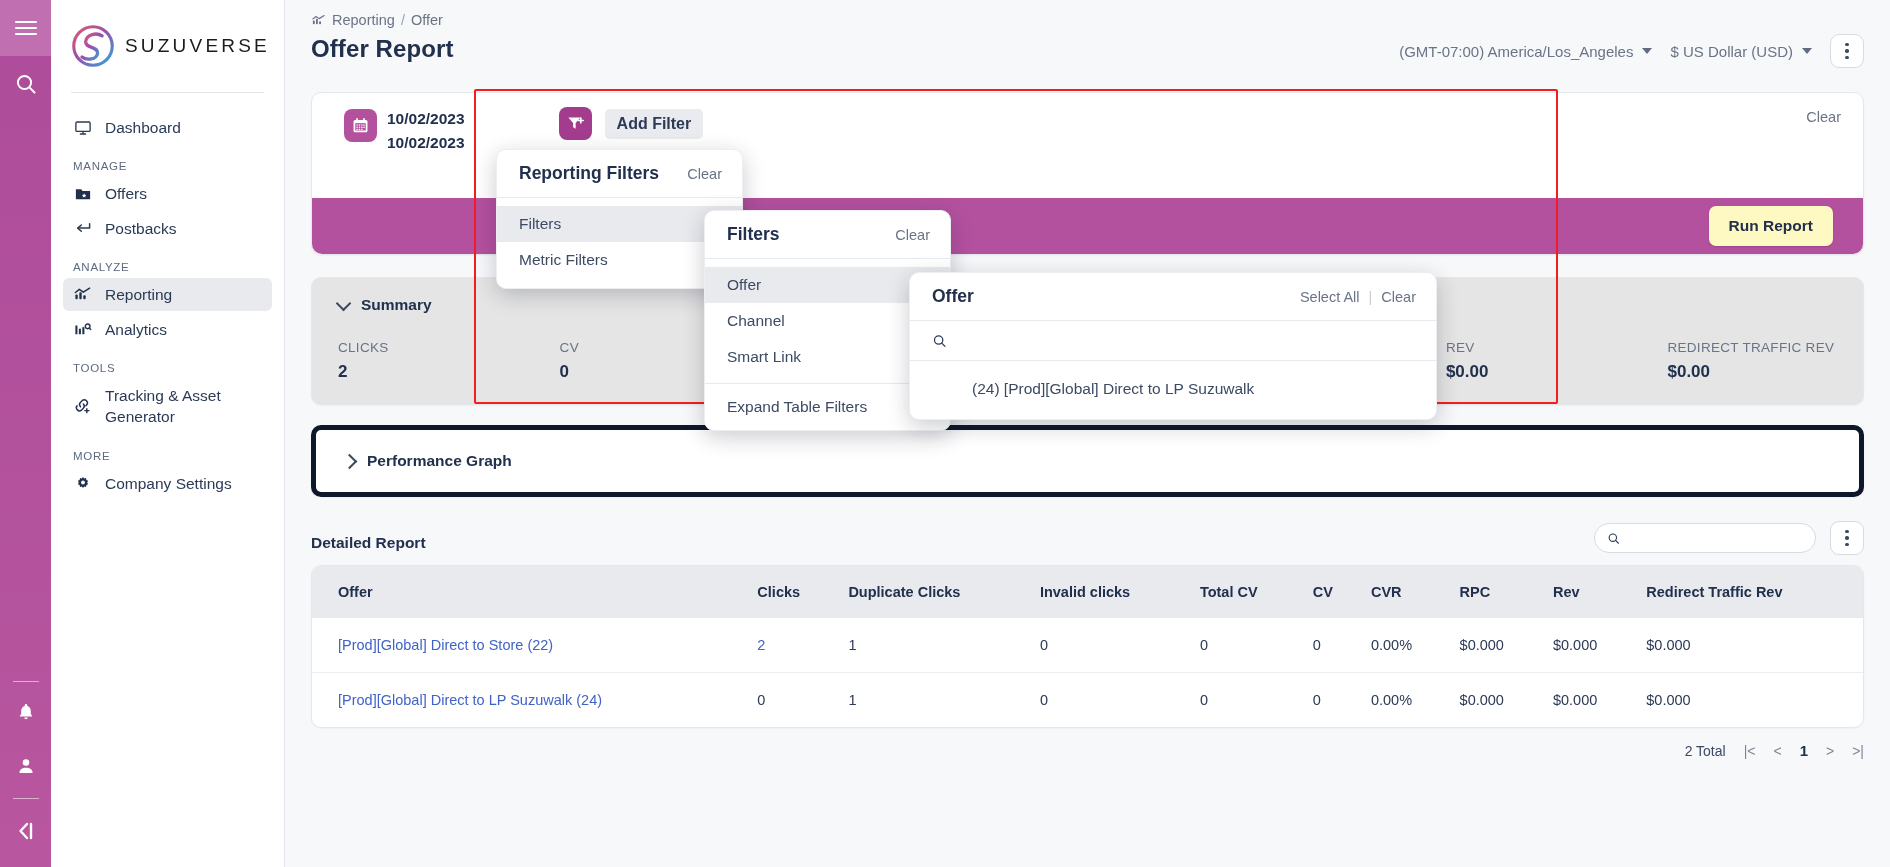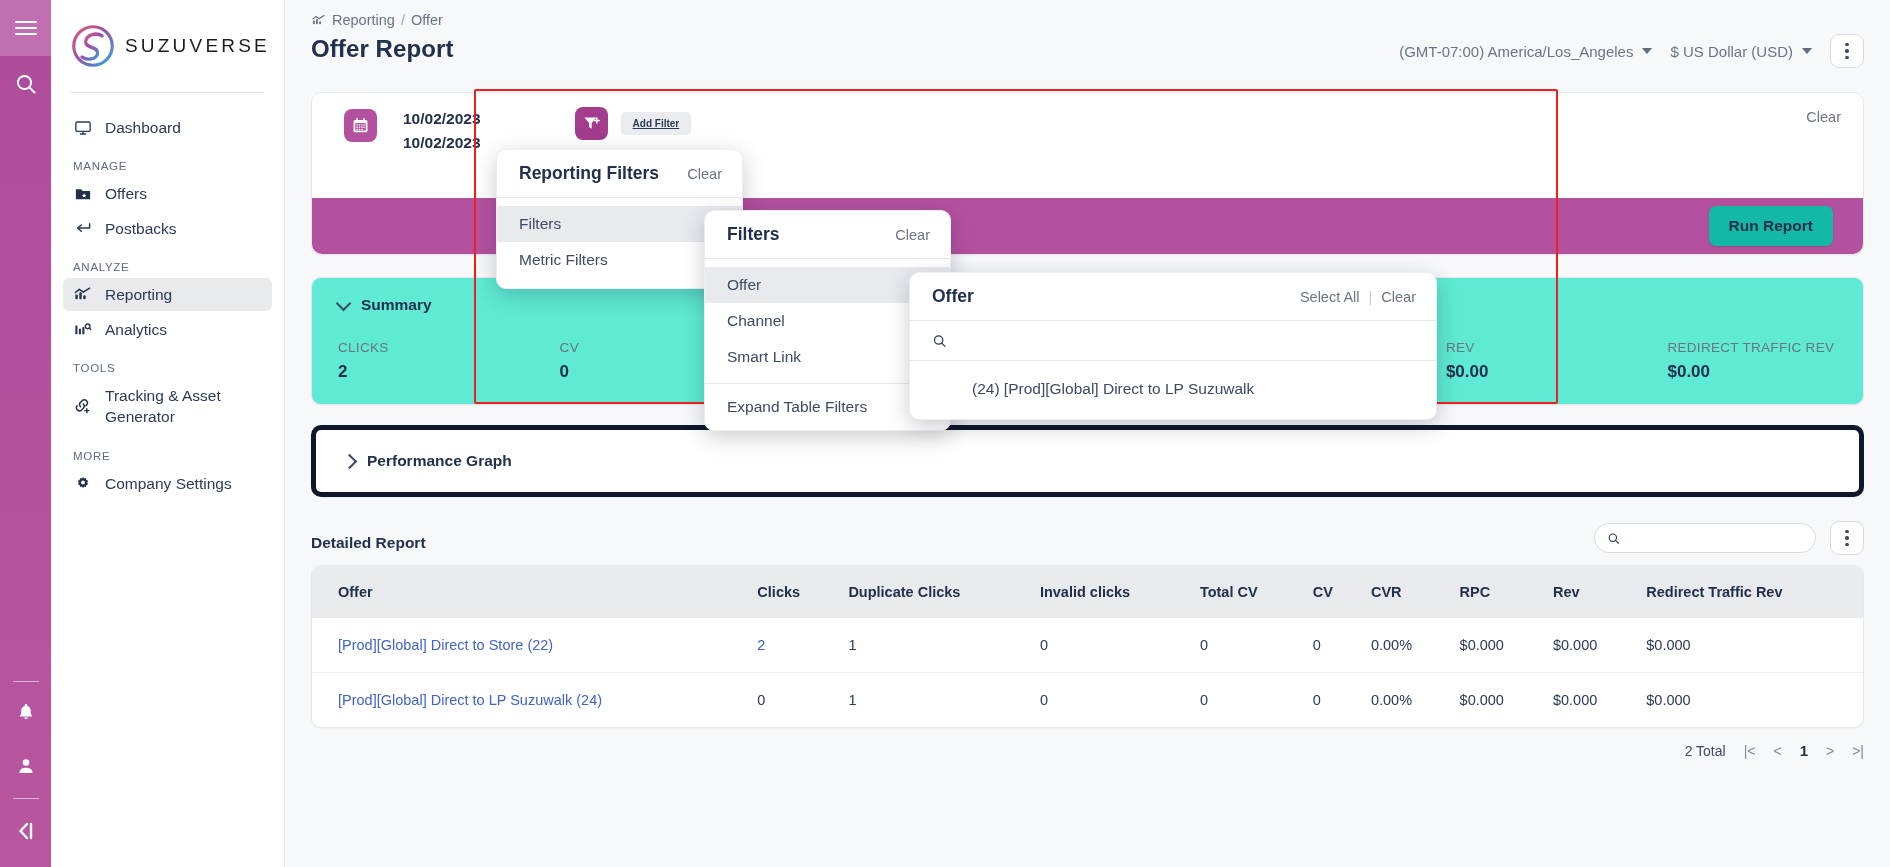--- a/index.html
+++ b/index.html
@@ -75,43 +75,43 @@
   }
   .kebab-btn i { display:block; width:3.4px; height:3.4px; border-radius:50%; background:#3c4a63; }
 
   
   .filter-card {
     margin: 0 26px; background: #fff; border: 1px solid #e4e7ec;
     border-radius: 10px; position: relative; min-height: 163px;
     box-shadow: 0 1px 2px rgba(16,24,40,.04);
   }
   .filter-top { display:flex; align-items:flex-start; padding: 14px 18px 0 18px; height: 122px; position: relative; }
-  .date-btn { display:flex; align-items:flex-start; gap: 26px; padding-left: 14px; cursor: pointer; }
+  .date-btn { display:flex; align-items:flex-start; gap: 10px; padding-left: 14px; cursor: pointer; }
   .cal-ico {
     width: 33px; height: 33px; border-radius: 8px; background: #b4519f;
     display:flex; align-items:center; justify-content:center; flex:none; margin-top:2px;
   }
   .date-lines { color: #21304d; font-size: 15.5px; font-weight: bold; line-height: 1.55; }
   .addfilter-wrap { display:flex; align-items:center; gap: 13px; margin-left: 94px; }
   .funnel-ico {
     width: 33px; height: 33px; border-radius: 8px; background: #a43c8e;
     display:flex; align-items:center; justify-content:center; flex:none; cursor:pointer;
   }
   .addfilter-chip {
-    background: #e9ebef; color: #2b3a55; font-size: 10px; font-weight: bold;
-    padding: 6px 12px; border-radius: 5px; cursor:pointer;text-decoration:underline;
+    background: #e9ebef; color: #2b3a55; font-size: 16px; font-weight: bold;
+    padding: 6px 12px; border-radius: 5px; cursor:pointer;
   }
   .clear-top { position:absolute; right: 22px; top: 16px; color:#6a7486; font-size:14.5px; cursor:pointer; }
   .filter-bar {
     position: absolute; left: 0; right: 0; bottom: 0; height: 56px;
     background: #b4519f; border-radius: 0 0 10px 10px;
     display: flex; align-items: center; justify-content: flex-end; padding-right: 30px;
   }
   .run-report {
-    background: #14b8a6; color: #21304d; font-weight: bold; font-size: 15.5px;
+    background: #fef9c3; color: #21304d; font-weight: bold; font-size: 15.5px;
     border: none; border-radius: 7px; padding: 11px 20px; cursor: pointer;
     box-shadow: 0 1px 2px rgba(0,0,0,.15);
   }
 
   
   .red-rect {
     position: absolute; border: 2.5px solid #f01f1f; border-radius: 2px;
     pointer-events: none; z-index: 60;
   }
 
@@ -140,21 +140,21 @@
 
   .pop-search { display:flex; align-items:center; gap:10px; padding: 11px 22px; border-bottom: 1px solid #e6e9ee; }
   .pop-search input {
     border:none; outline:none; font-size:15px; color:#21304d; width: 100%;
     font-family: "Liberation Sans", sans-serif; background: transparent;
   }
   .opt-row { padding: 9px 22px 9px 62px; font-size: 15.5px; color: #3c4a63; cursor:pointer; }
 
   
   .summary-card {
-    margin: 22px 26px 0 26px; background:#5eead4; border:1px solid #e4e7ec; border-radius:10px;
+    margin: 22px 26px 0 26px; background:#e5e5e5; border:1px solid #e4e7ec; border-radius:10px;
     padding: 18px 0 22px 0; box-shadow: 0 1px 2px rgba(16,24,40,.04);
   }
   .sec-head { display:flex; align-items:center; gap:12px; padding: 0 22px 0 26px; color:#21304d; font-weight:bold; font-size:15.5px; cursor:pointer; }
   .chev { width: 11px; height: 11px; border-right: 2px solid #3c4a63; border-bottom: 2px solid #3c4a63; }
   .chev.dn { transform: rotate(45deg); margin-top:-4px; }
   .chev.rt { transform: rotate(-45deg); margin-top:0; margin-left:2px; }
   .metrics { display:flex; padding: 26px 0 0 0; }
   .metric { flex: 1 1 0; padding-left: 26px; }
   .metric .mlabel { font-size: 13.5px; color:#6a7486; letter-spacing:.3px; margin-bottom: 7px; }
   .metric .mval { font-size: 17px; color:#21304d; font-weight: bold; }

